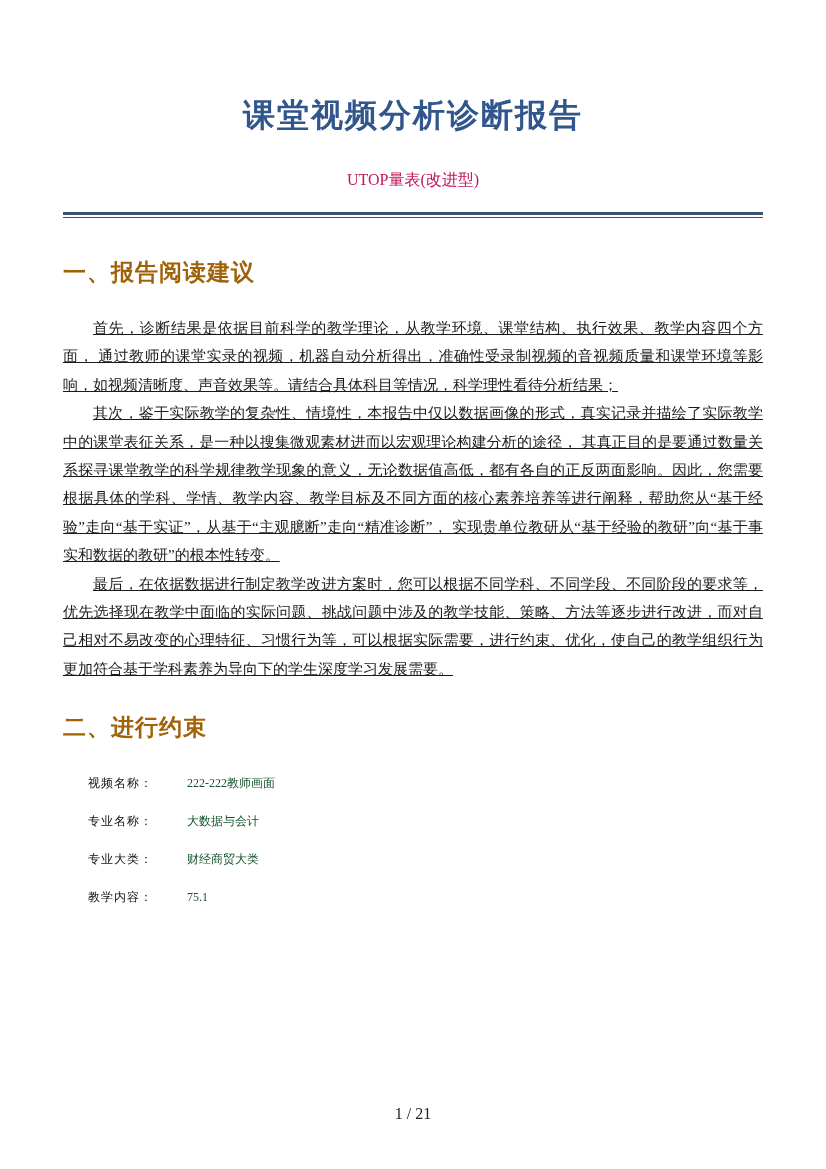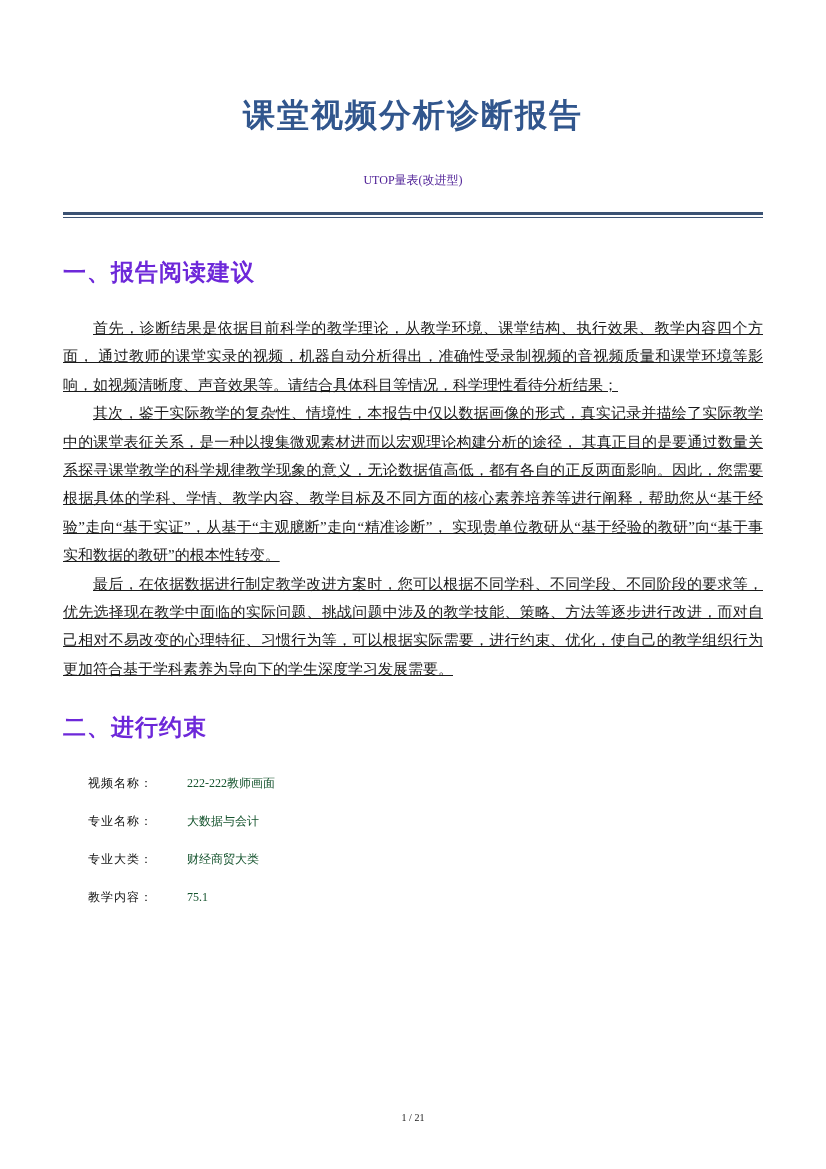--- a/index.html
+++ b/index.html
@@ -21,36 +21,36 @@
     text-align: center;
     font-size: 32px;
     line-height: 42px;
     font-weight: bold;
     letter-spacing: 2px;
     color: #31568d;
   }
   .report-subtitle {
     margin-top: 34px;
     text-align: center;
-    font-size: 12px;
+    font-size: 16px;
     line-height: 20px;
-    color: #4c1d95;
+    color: #be185d;
   }
   .divider {
     margin-top: 22px;
     height: 2px;
     border-top: 3px solid #3b5273;
     border-bottom: 1px solid #3b5273;
   }
 
   .section-heading {
     font-size: 23px;
     line-height: 30px;
     font-weight: bold;
-    color: #6d28d9;
+    color: #a16207;
     letter-spacing: 1px;
   }
   .section-heading.first { margin-top: 40px; }
   .section-heading.second { margin-top: 30px; }
 
   .paragraphs {
     margin-top: 26px;
     font-size: 15px;
     line-height: 28.4px;
     text-align: justify;
@@ -67,21 +67,21 @@
     font-size: 12px;
   }
   .info-label { min-width: 99px; letter-spacing: 1px; color: #111111; }
   .info-value { color: #14532d; }
 
   .page-footer {
     position: absolute;
     left: 0; right: 0;
     bottom: 54px;
     text-align: center;
-    font-size: 10px;
+    font-size: 16px;
     color: #222222;
   }
 </style>
 </head>
 <body>
 
 <div class="page">
   <div class="content">
 
     <div class="report-title">课堂视频分析诊断报告</div>

